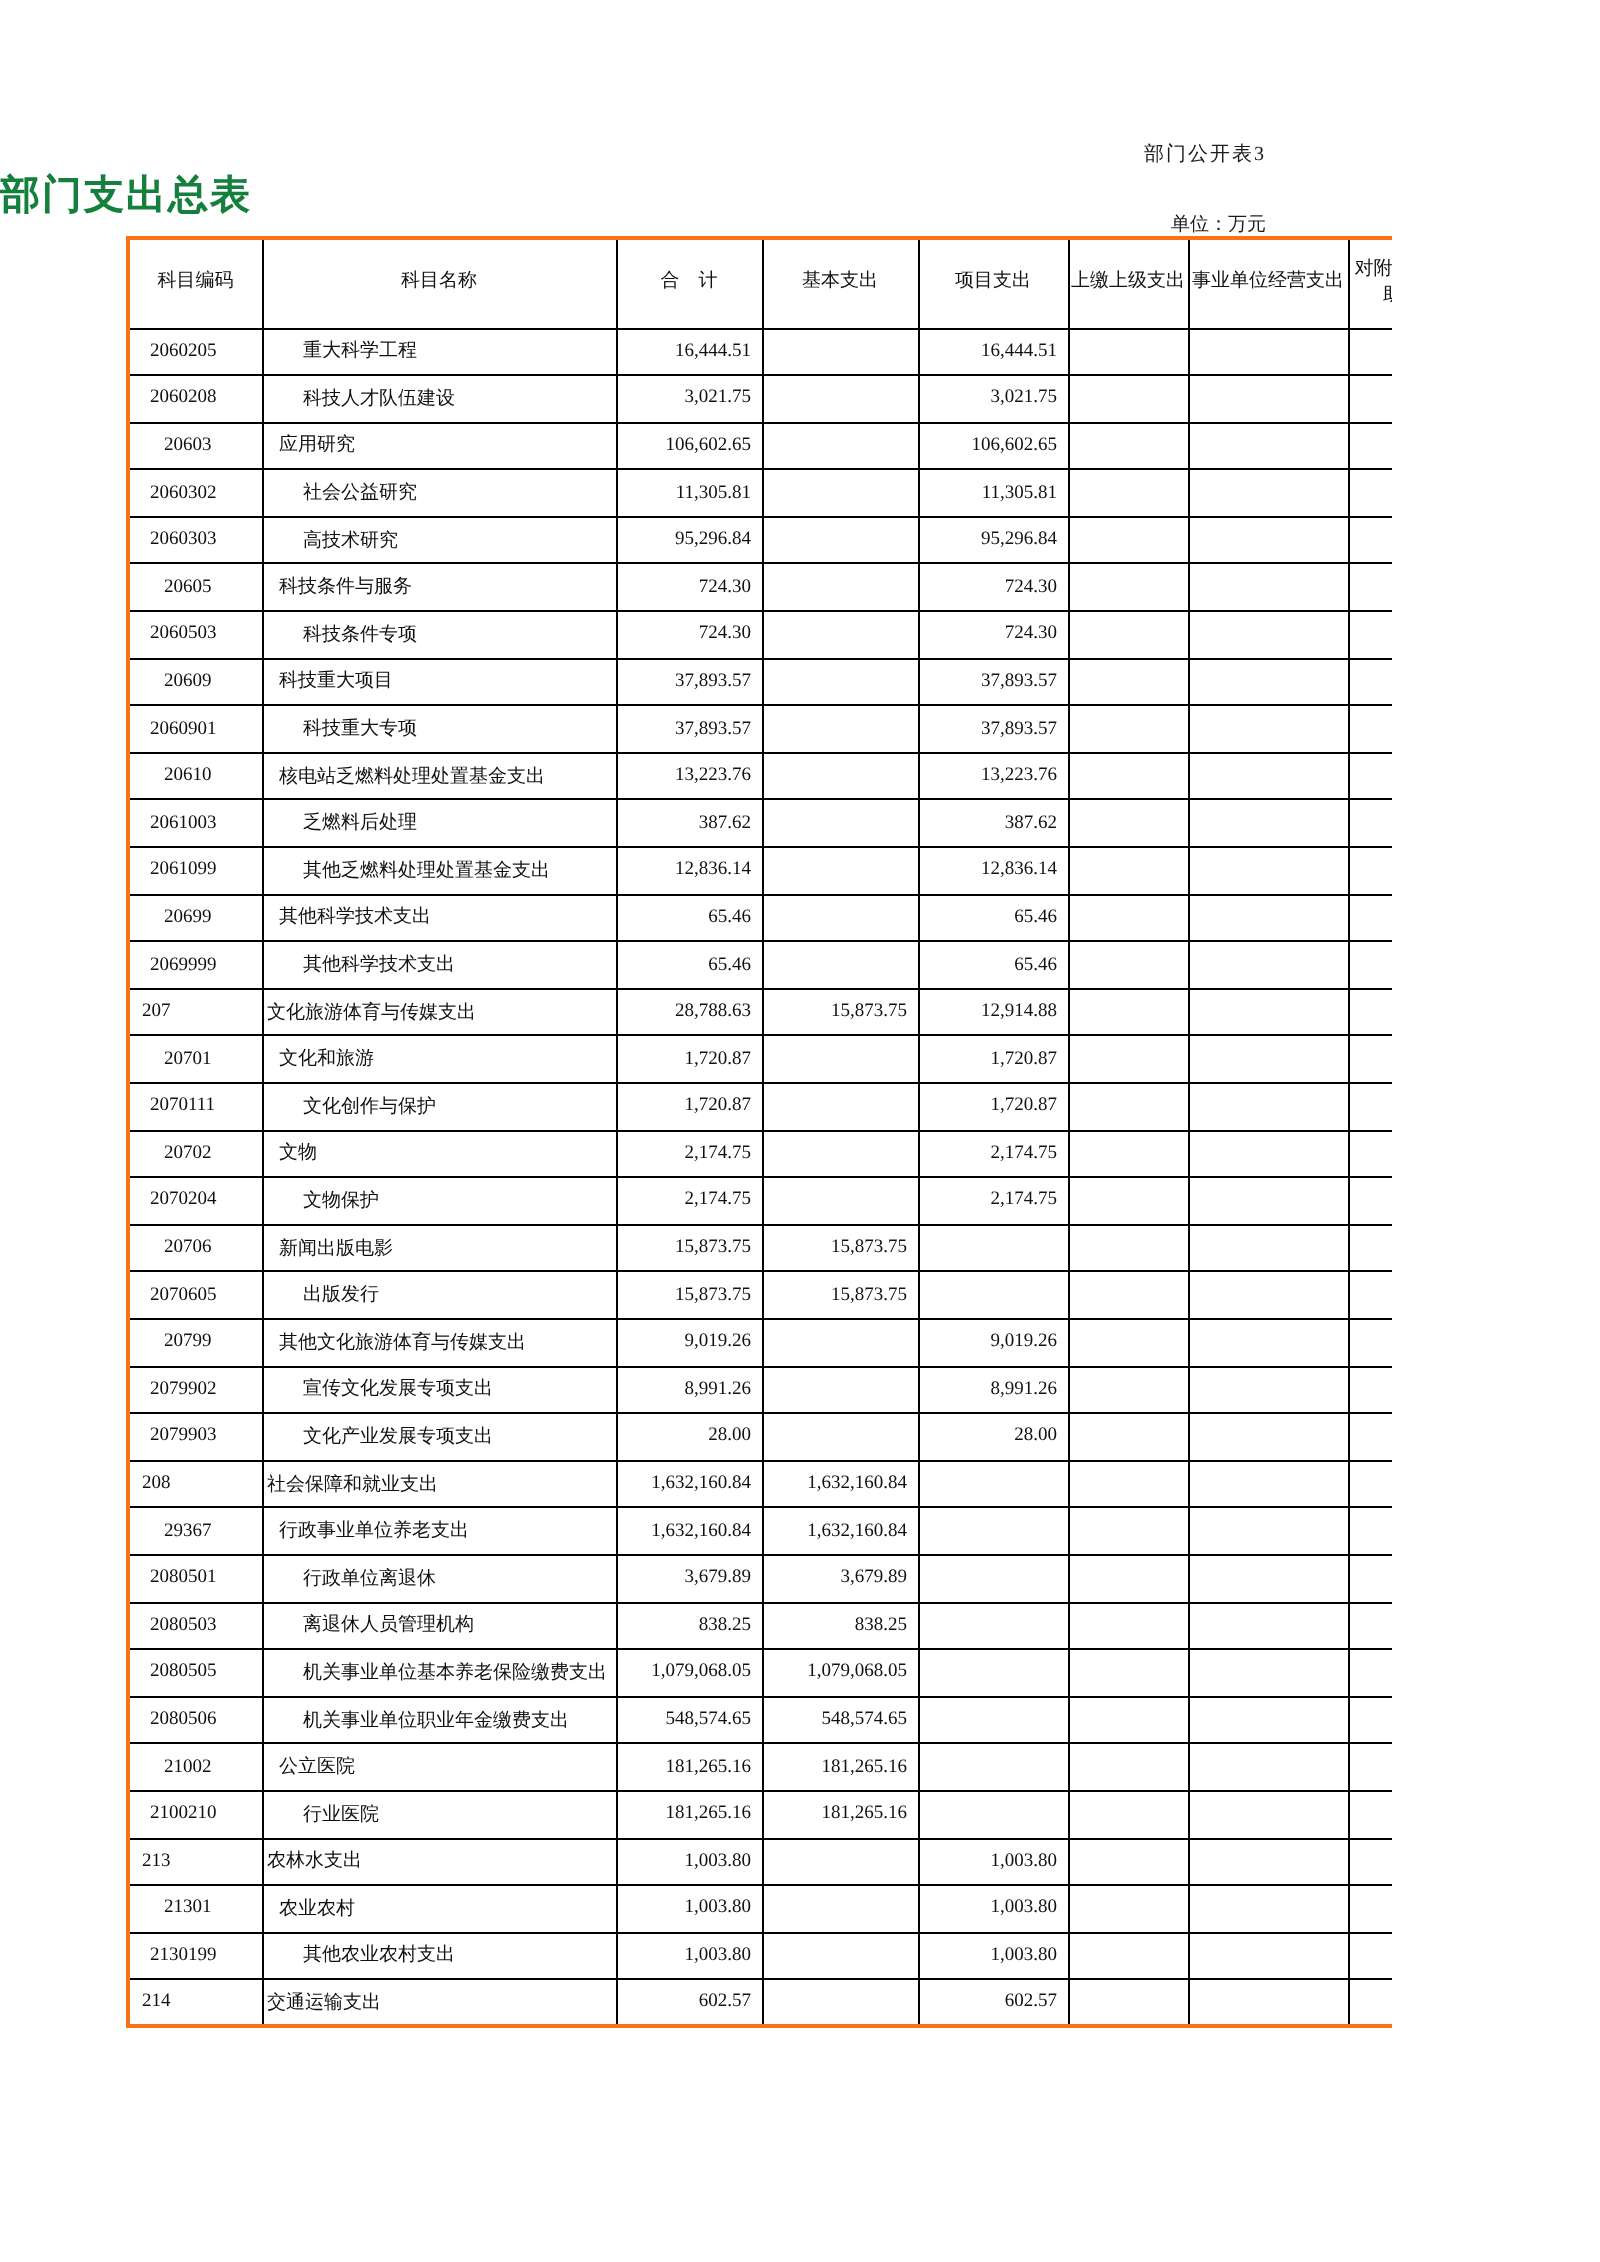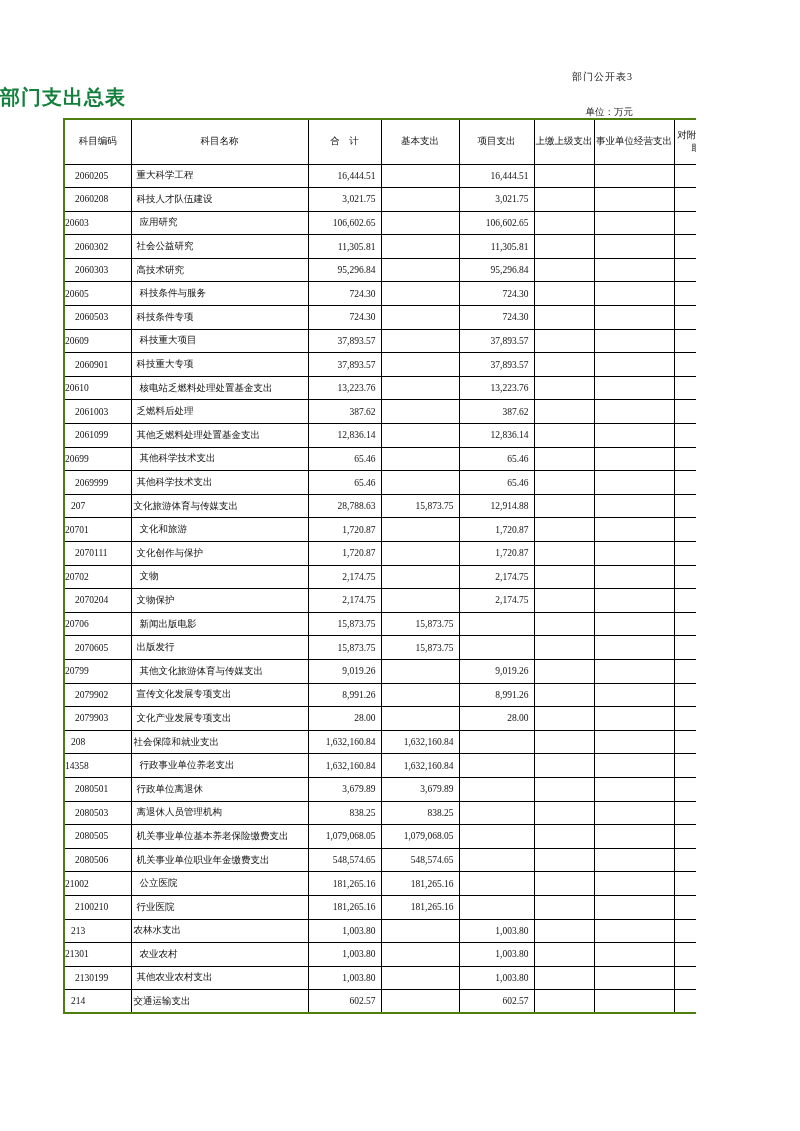--- a/index.html
+++ b/index.html
@@ -51,42 +51,42 @@
     border-collapse: collapse;
     table-layout: fixed;
     font-size: 9.5px;
     color: #111;
   }
   table.main-table th, table.main-table td {
     border: 1.5px solid #000;
     overflow: hidden;
     vertical-align: middle;
   }
-  table.main-table { border: 2px solid #4d7c0f; }
+  table.main-table { border: 2px solid #f97316; }
   table.main-table thead th {
     height: 45px;
     font-weight: normal;
     text-align: center;
     font-size: 9.5px;
     line-height: 1.35;
     padding: 0 1px;
   }
   table.main-table tbody td {
     height: 23.6px;
     white-space: nowrap;
   }
   td.code { text-align: left; }
   td.name { text-align: left; }
   td.num  { text-align: right; padding-right: 5px; }
   td.code.lv1 { padding-left: 6px; }
-  td.code.lv2 { }
+  td.code.lv2 { padding-left: 17px; }
   td.code.lv3 { padding-left: 10px; }
   td.name.lv1 { padding-left: 2px; }
   td.name.lv2 { padding-left: 8px; }
-  td.name.lv3 { padding-left: 5px; }
+  td.name.lv3 { padding-left: 20px; }
   .page-number {
     position: absolute;
     top: 1088px;
     left: 0;
     width: 800px;
     text-align: right;
     font-size: 10px;
     color: #333;
   }
 </style>
@@ -369,21 +369,21 @@
           <td class="code lv1">208</td>
           <td class="name lv1">社会保障和就业支出</td>
           <td class="num">1,632,160.84</td>
           <td class="num">1,632,160.84</td>
           <td class="num"></td>
           <td class="num"></td>
           <td class="num"></td>
           <td class="num"></td>
         </tr>
         <tr>
-          <td class="code lv2">14358</td>
+          <td class="code lv2">29367</td>
           <td class="name lv2">行政事业单位养老支出</td>
           <td class="num">1,632,160.84</td>
           <td class="num">1,632,160.84</td>
           <td class="num"></td>
           <td class="num"></td>
           <td class="num"></td>
           <td class="num"></td>
         </tr>
         <tr>
           <td class="code lv3">2080501</td>

